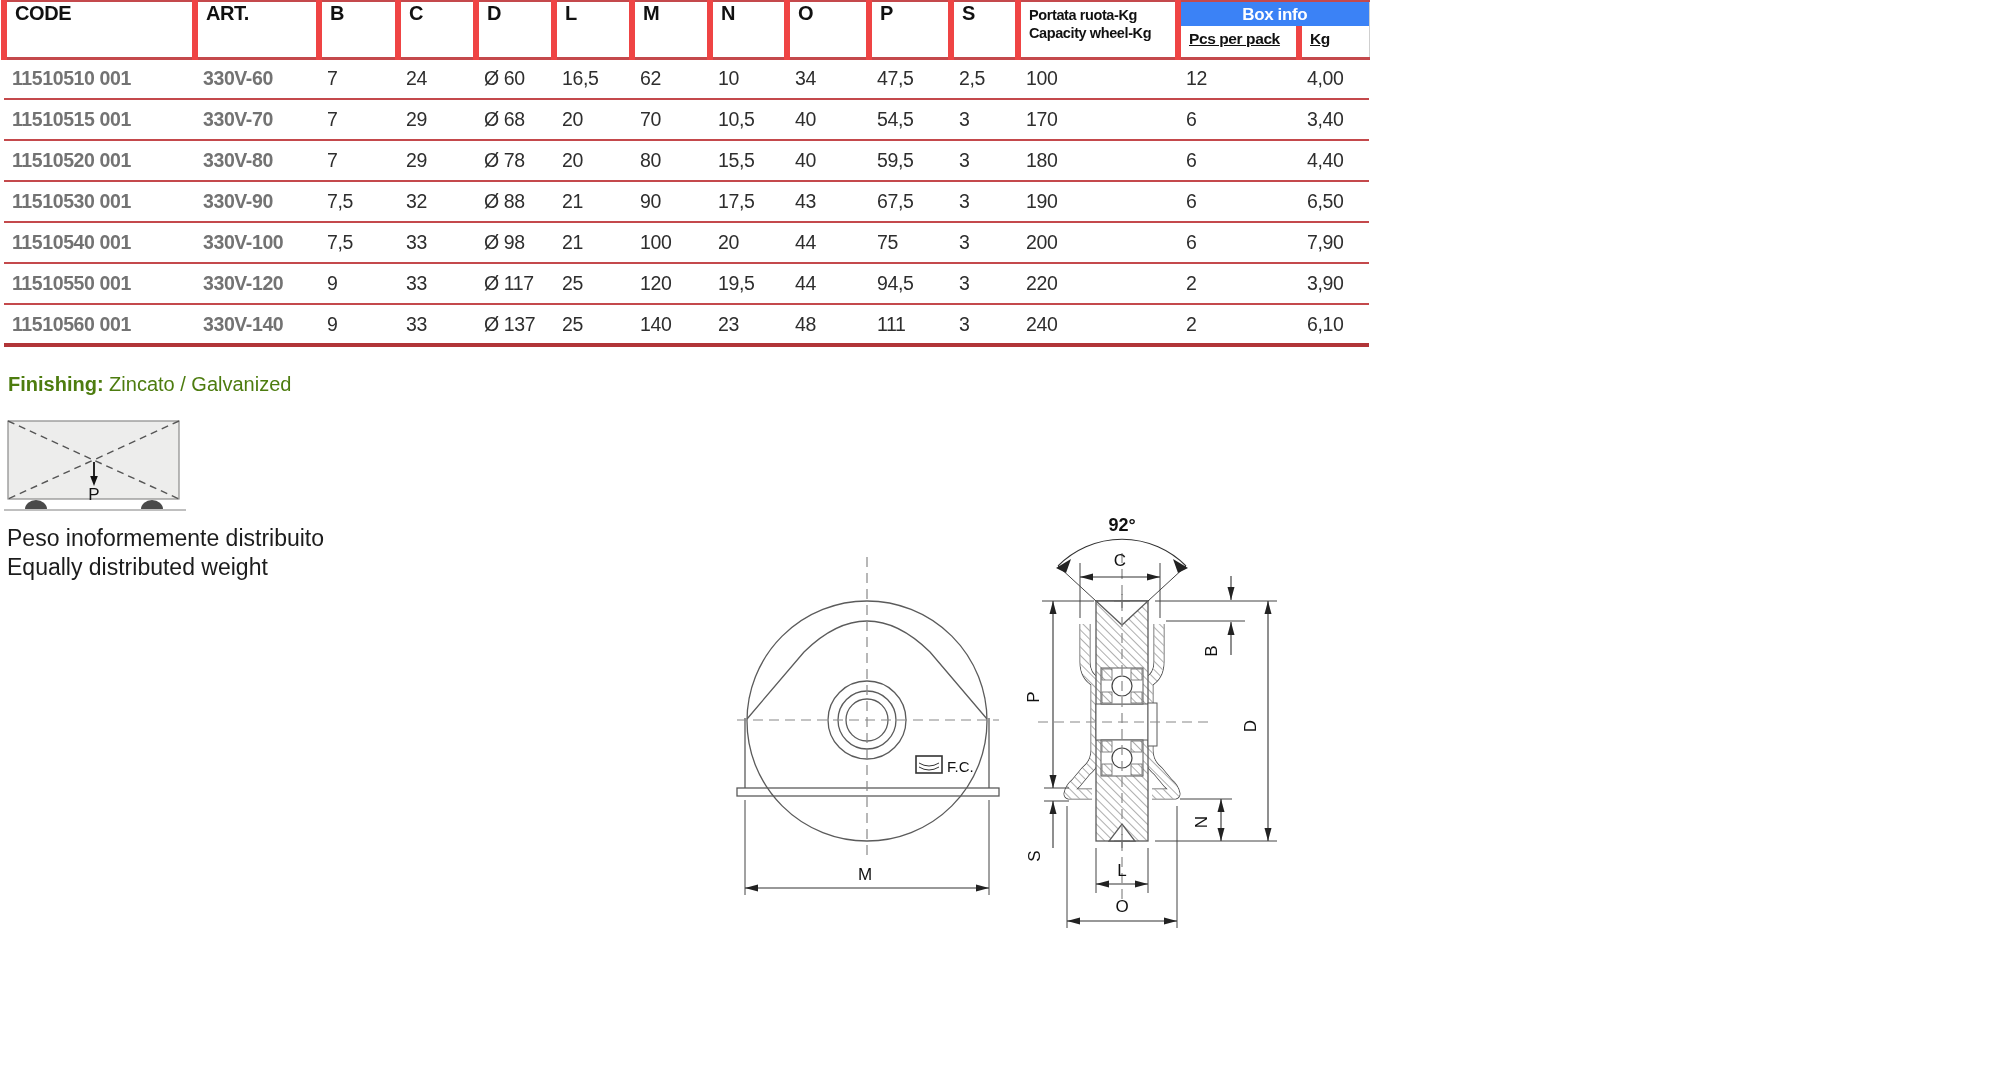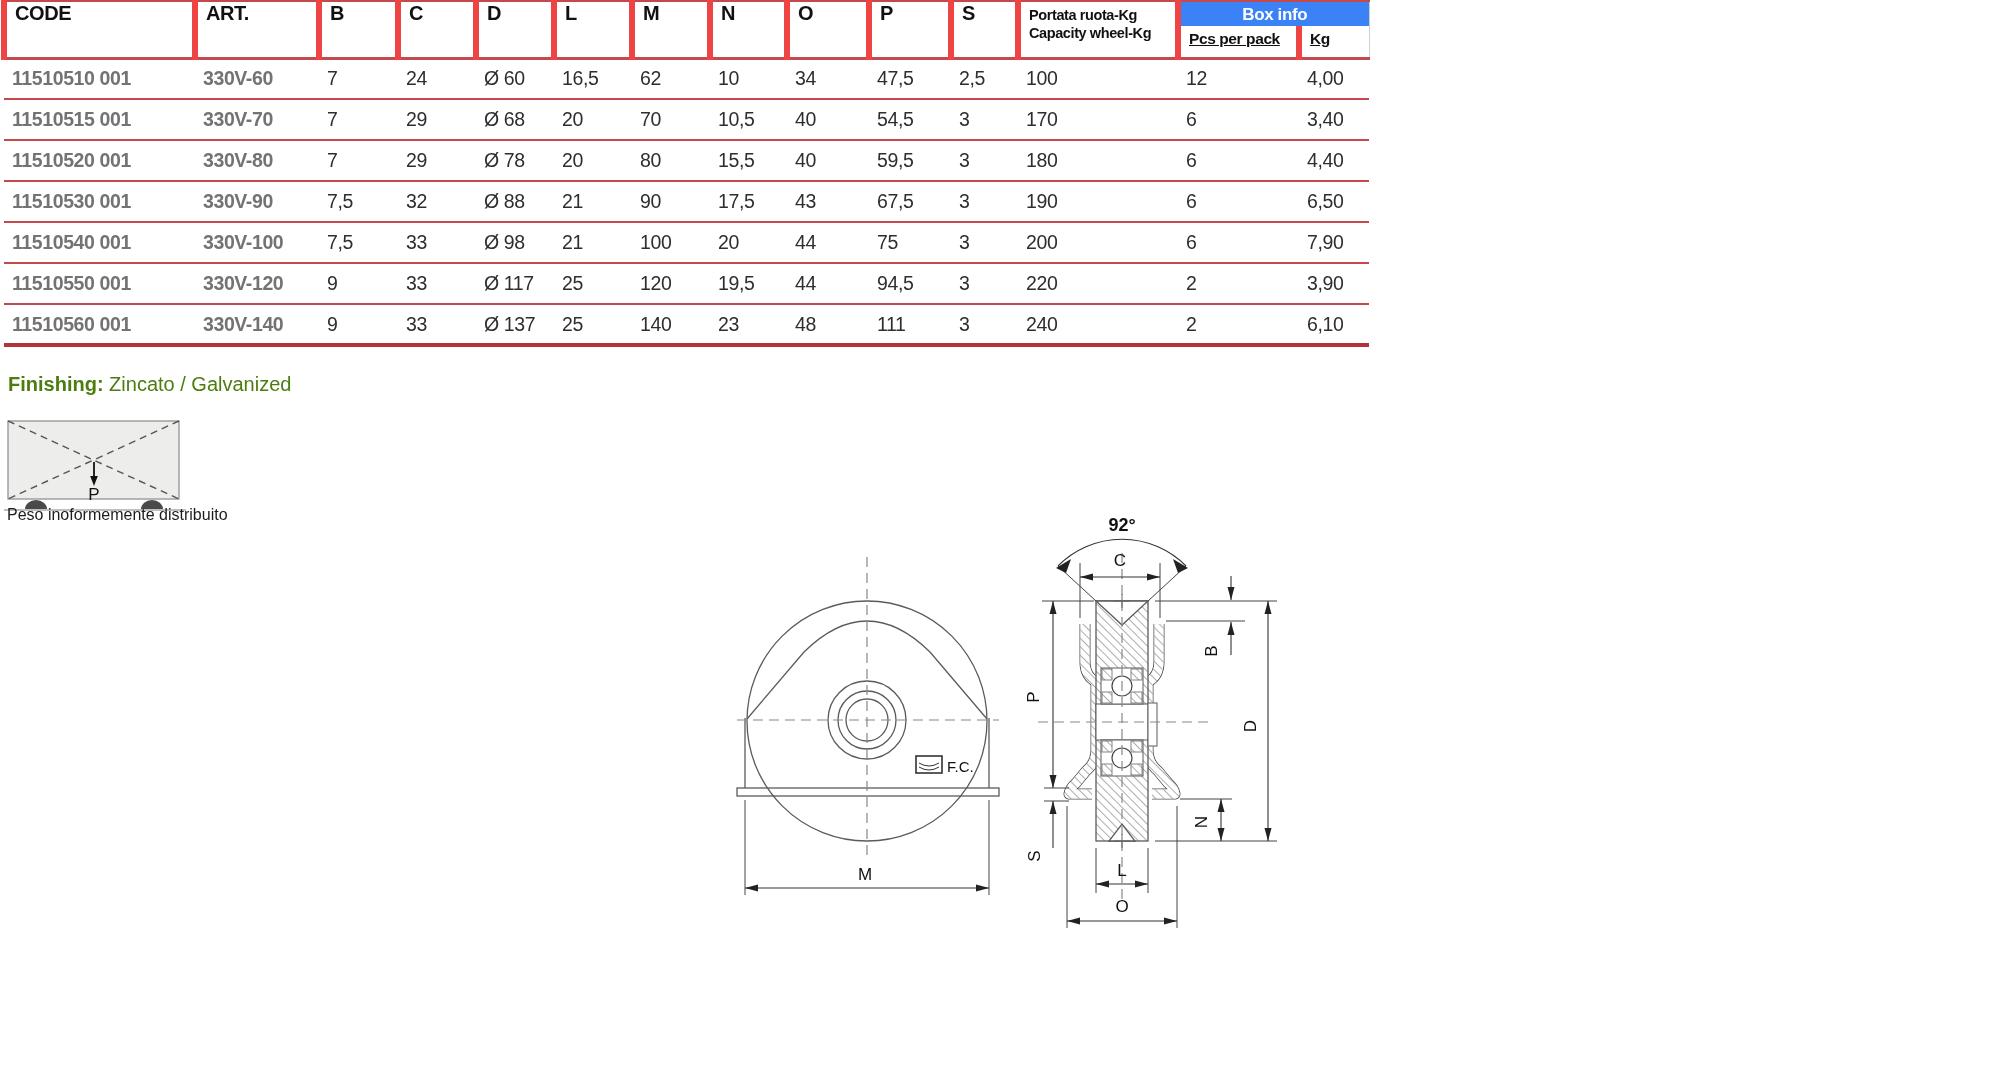--- a/index.html
+++ b/index.html
@@ -20,21 +20,21 @@
              font-size:17px;border-bottom:none;height:25px;vertical-align:middle;
              border-right:1px solid #cfcfcf;}
   thead tr.sub th{font-size:15.5px;padding-top:4px;height:32px;border-bottom:3px solid #C4494C;text-decoration:underline;}
   tbody td{height:41px;vertical-align:middle;font-size:19.5px;color:#2e2e2e;
              border-top:2px solid #C4494C;}
   tbody td.b{font-weight:bold;color:#737373;}
 
   
   .finishing{position:absolute;left:8px;top:373px;font-size:20px;color:#4d7c0f;}
   .finishing b{font-weight:bold;}
-  .load-note{position:absolute;left:7px;top:500px;font-size:16px;line-height:29px;color:#1c1c1c;}
+  .load-note{position:absolute;left:7px;top:524px;font-size:23px;line-height:29px;color:#1c1c1c;}
 
   svg{position:absolute;}
   svg text{font-family:"Liberation Sans","DejaVu Sans",sans-serif;fill:#111;}
   .dimtxt{font-size:17px;}
   .angtxt{font-size:18px;font-weight:bold;}
   .outl{stroke:#5b5b5b;stroke-width:1.3;fill:none;}
   .dimln{stroke:#333;stroke-width:1.1;fill:none;}
   .extln{stroke:#444;stroke-width:1;fill:none;}
   .dash{stroke:#888;stroke-width:1.2;fill:none;stroke-dasharray:10 6;}
 </style>
@@ -217,20 +217,21 @@
     <text x="94" y="500" text-anchor="middle" font-size="17">P</text>
     <g fill="#4a4a4a">
       <path d="M25,509 a11,9 0 0 1 22,0 z"></path>
       <path d="M141,509 a11,9 0 0 1 22,0 z"></path>
     </g>
     <line x1="4" y1="510" x2="186" y2="510" stroke="#aaa" stroke-width="1.6"></line>
   </svg>
 
   <div class="load-note">
     <div>Peso inoformemente distribuito</div>
+    <div>Equally distributed weight</div>
   </div>
 
   <svg style="left:690px;top:505px" width="620" height="440" viewBox="690 505 620 440">
     <defs>
       <pattern id="hatch" width="6" height="6" patternUnits="userSpaceOnUse" patternTransform="rotate(-45)">
         <rect width="6" height="6" fill="#ffffff"></rect>
         <line x1="0" y1="0" x2="0" y2="6" stroke="#777" stroke-width="1.2"></line>
       </pattern>
       <marker id="ah" markerWidth="14" markerHeight="9" refX="13" refY="4.5" orient="auto-start-reverse" markerUnits="userSpaceOnUse">
         <path d="M13,4.5 L0,1 L0,8 z" fill="#222"></path>

